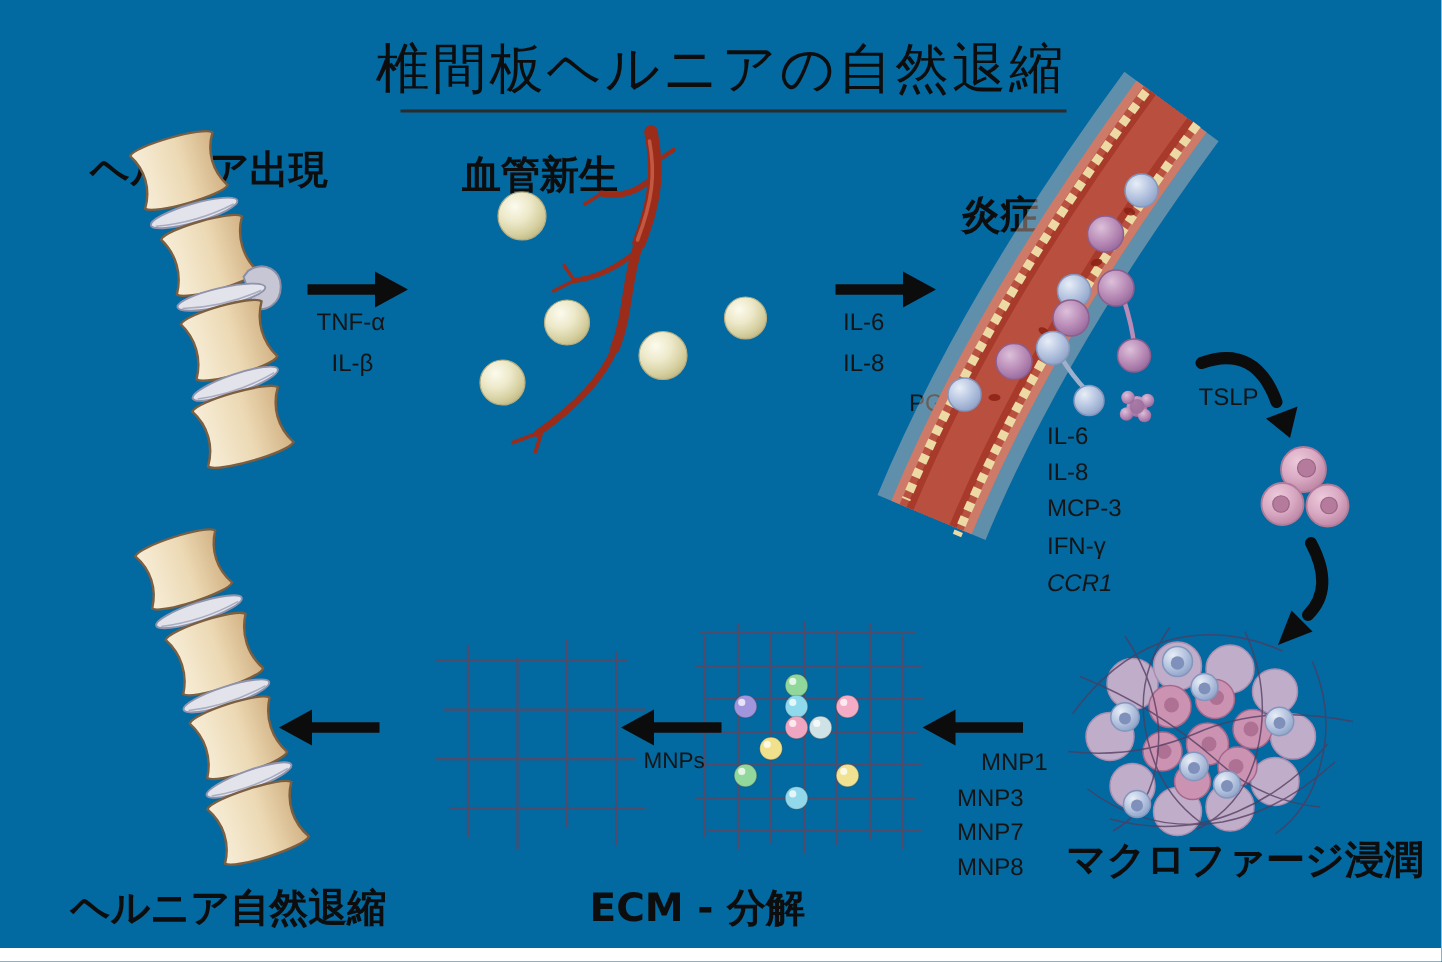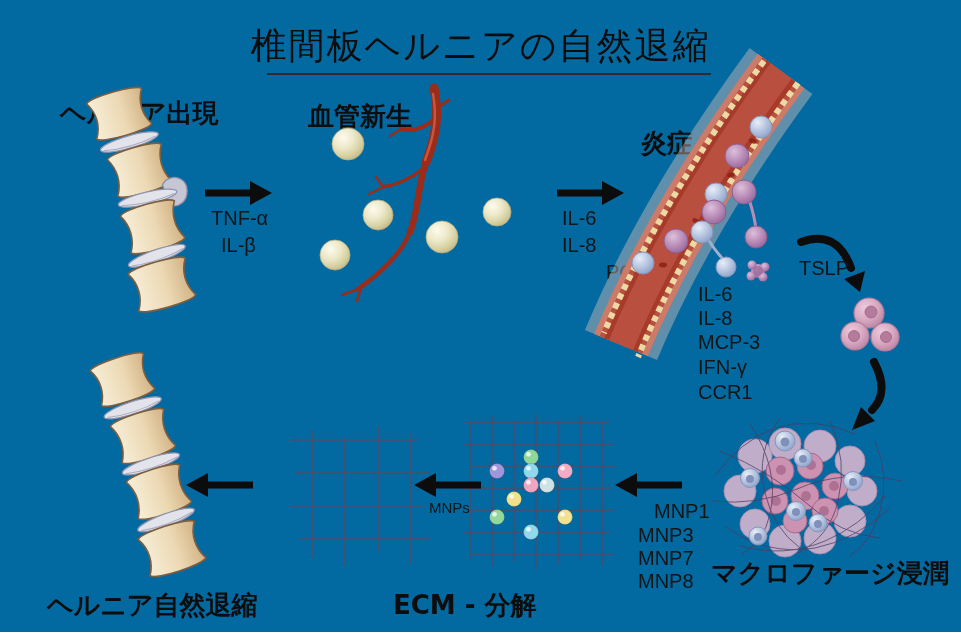--- a/index.html
+++ b/index.html
@@ -3,21 +3,21 @@
 <meta charset="utf-8">
 <style>
   html,body{margin:0;padding:0;background:#ffffff;}
   #stage{position:relative;width:961px;height:632px;background:#0369a1;overflow:hidden;
          font-family:"DejaVu Sans","Liberation Sans",sans-serif;color:#0d0d0d;}
   .title{position:absolute;left:0;right:0;top:22px;text-align:center;font-size:36px;
          font-weight:500;letter-spacing:2px;white-space:nowrap;}
   .underline{position:absolute;left:267px;top:73px;width:444px;height:2px;background:#2b2b2b;}
   .step{position:absolute;font-weight:700;font-size:26px;white-space:nowrap;}
   .lbl{position:absolute;font-family:"Liberation Sans","DejaVu Sans",sans-serif;
-       font-size:20px;white-space:nowrap;color:#151515;}
+       font-size:16px;white-space:nowrap;color:#151515;}
   .lbl-sm{font-size:15px;}
   svg{position:absolute;overflow:visible;}
   .arrow line{stroke:#0c0c0c;stroke-width:7;}
   .arrow polygon{fill:#0c0c0c;}
   .curve path.shaft{stroke:#0c0c0c;stroke-width:8;fill:none;stroke-linecap:round;}
   .curve polygon{fill:#0c0c0c;}
 </style>
 </head>
 <body>
 
@@ -162,21 +162,21 @@
         <circle cx="160" cy="194" r="4.5" fill="url(#purpGrad)"></circle>
         <circle cx="155" cy="188" r="5" fill="#9a6b9a" opacity="0.8"></circle>
       </g>
     </g>
   </svg>
 
   <div class="lbl" style="left:698px;top:283px;">IL-6</div>
   <div class="lbl" style="left:698px;top:307px;">IL-8</div>
   <div class="lbl" style="left:698px;top:331px;">MCP-3</div>
   <div class="lbl" style="left:698px;top:356px;">IFN-γ</div>
-  <div class="lbl" style="left:698px;top:381px;">CCR1</div>
+  <div class="lbl" style="left:698px;top:381px;font-style:italic;">CCR1</div>
 
   <svg class="curve" style="left:793px;top:226px;" width="85" height="72" viewBox="0 0 85 72">
     <path class="shaft" d="M 8,16 Q 44,3 58,42"></path>
     <polygon points="67,66 72,45 51,53"></polygon>
   </svg>
   <div class="lbl" style="left:799px;top:257px;">TSLP</div>
 
   <svg style="left:833px;top:293px;" width="78" height="68" viewBox="0 0 78 68">
     <g stroke="#b17c99" stroke-width="1.2">
       <circle cx="36" cy="20" r="15" fill="url(#pinkGrad)"></circle>

